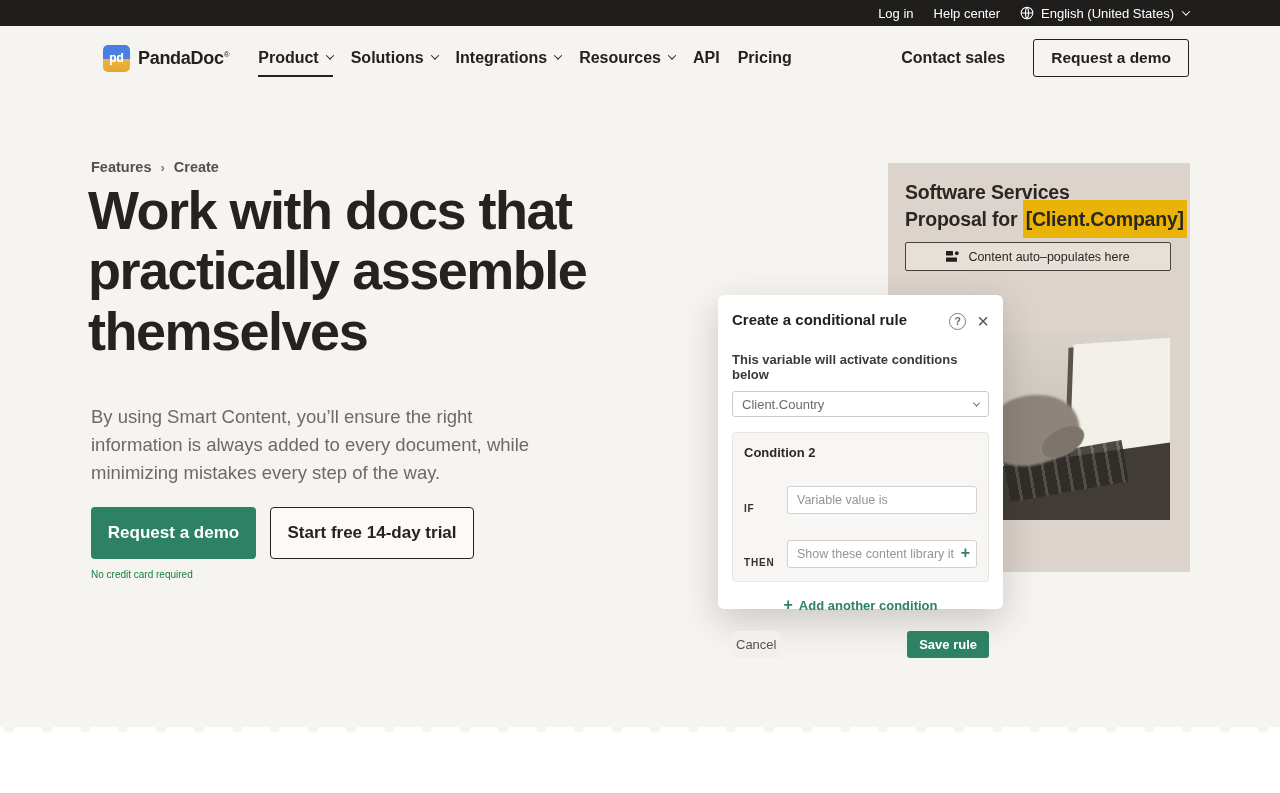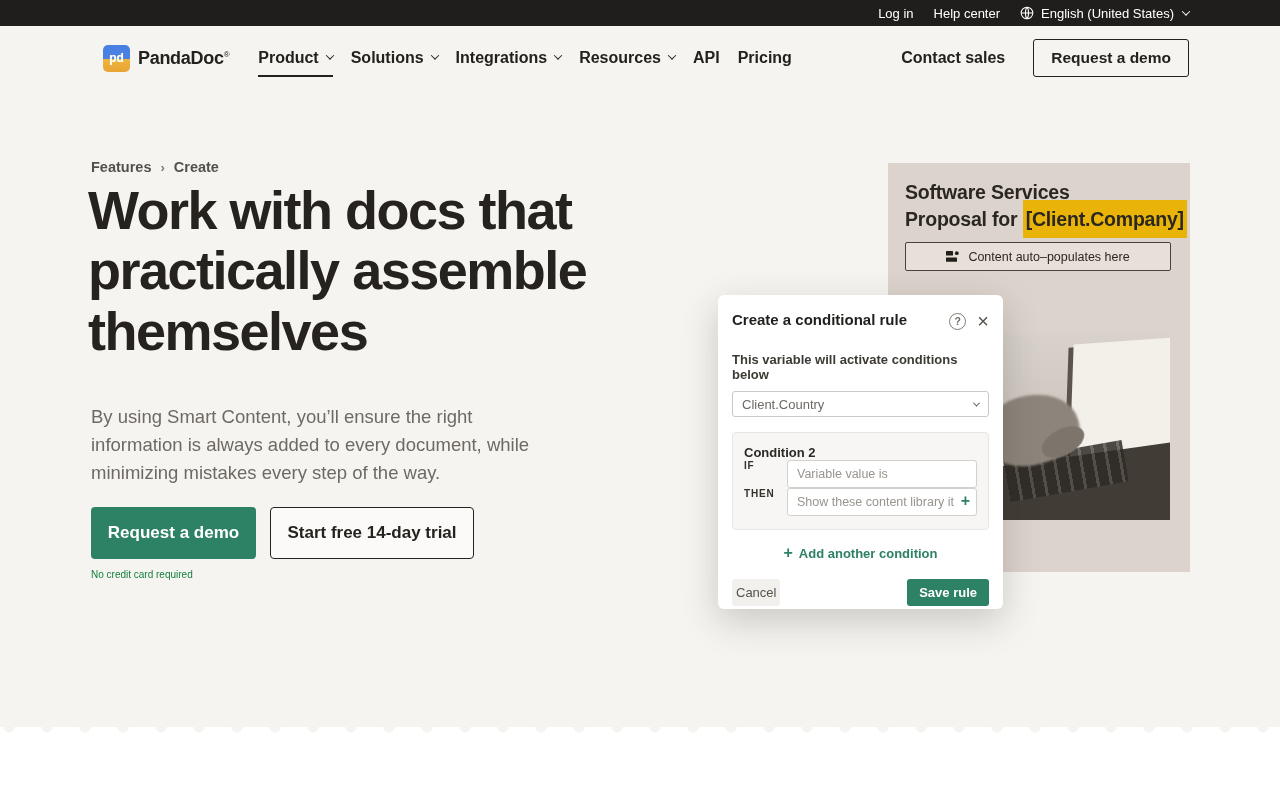--- a/index.html
+++ b/index.html
@@ -93,21 +93,21 @@
     display:flex; align-items:center; justify-content:center;
     font-size:10.5px; font-weight:700; color:#6f6b65; cursor:pointer; }
   .close-ic { font-size:20px; line-height:1; color:#57534d; cursor:pointer; font-weight:400; }
   .modal-sub { margin-top:21px; font-size:13px; font-weight:600; color:#3d3a35; }
   .select { margin-top:9px; height:26px; border:1px solid #ccc9c4; border-radius:3px;
     display:flex; align-items:center; padding:0 9px; font-size:13px; color:#6d6a64; cursor:pointer;gap:16px; }
   .select .chev { margin-left:auto; color:#55524c; width:5px; height:5px; }
   .cond-box { margin-top:15px; background:#f7f6f4; border:1px solid #e8e6e2; border-radius:4px;
     padding:12px 11px 13px; }
   .cond-title { font-size:13px; font-weight:700; color:#2b2925; }
-  .cond-row { display:flex; align-items:flex-start; margin-top:0; }
+  .cond-row { display:flex; align-items:flex-end; margin-top:26px; }
   .cond-label { width:43px; font-size:10px; font-weight:700; letter-spacing:.8px; color:#34312c; }
   .input-wrap { position:relative; flex:1; }
   .cond-input { width:100%; height:28px; border:1px solid #d4d1cc; border-radius:3px; background:#fff;
     padding:0 22px 0 9px; font-size:12.5px; color:#33302b; font-family:"Liberation Sans", sans-serif; }
   .cond-input::placeholder { color:#989젝48e; }
   .cond-input::placeholder { color:#98948e; }
   .plus-in { position:absolute; right:7px; top:5px; color:#2d8164; font-size:16px; font-weight:700;
     line-height:1; cursor:pointer; }
   .add-row { margin-top:15px; display:flex; justify-content:center; align-items:center; gap:6px;
     color:#2d8164; font-size:13px; font-weight:700; cursor:pointer; }

